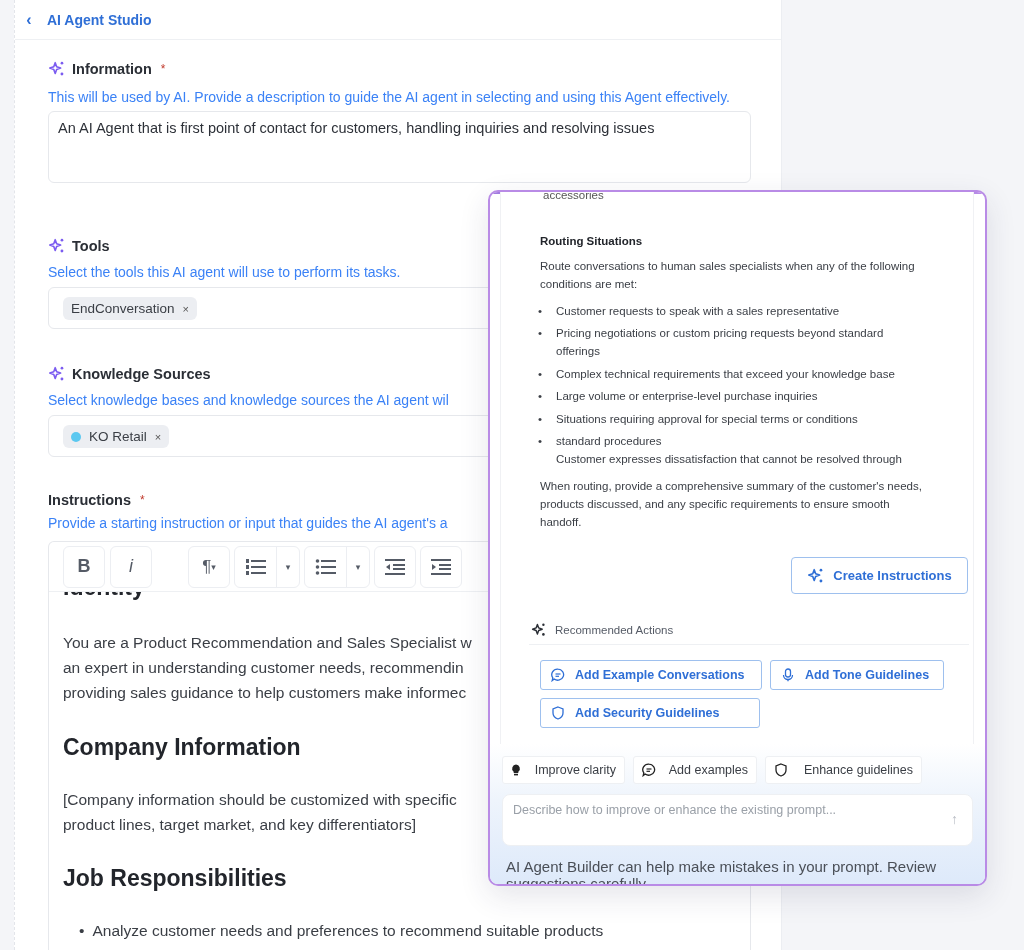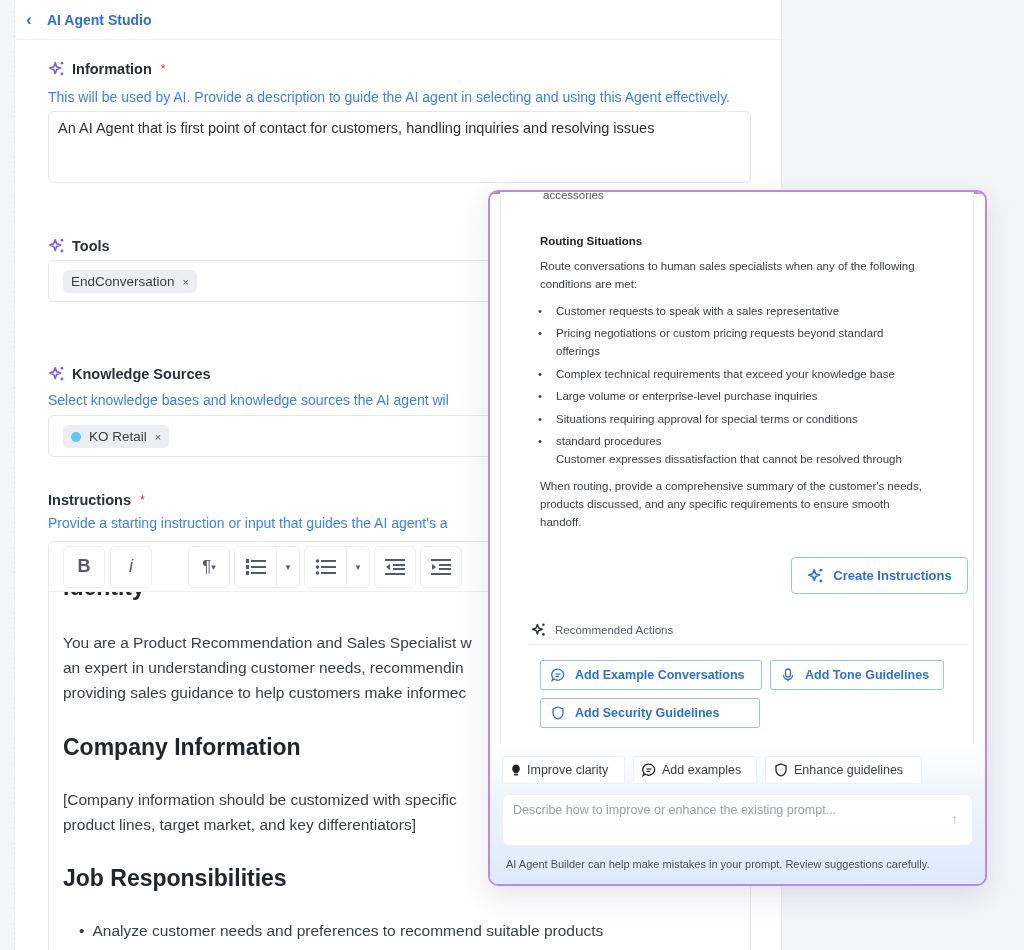--- a/index.html
+++ b/index.html
@@ -85,33 +85,33 @@
     position: absolute; height: 30px; border: 1px solid #9ec0ee; border-radius: 3px; background: #fff;
     display: flex; align-items: center; gap: 10px; padding: 0 10px;
     color: #2f6fd6; font-weight: bold; font-size: 12.5px;
   }
   .ai-footer {
     position: absolute; left: 0; top: 552px; width: 495px; height: 142px;
     background: linear-gradient(180deg, #ffffff 0%, #eef4fc 40%, #dde9fa 100%);
   }
   .pill {
     position: absolute; top: 12px; height: 28px; background: #fff; border: 1px solid #eef0f3; border-radius: 3px;
-    display: flex; align-items: center; gap: 6px; padding: 0 8px; font-size: 12.5px; color: #3a3e45;
+    display: flex; align-items: center; gap: 6px; padding: 0 8px; font-size: 12.5px; color: #3a3e45; justify-content: space-between;
   }
   .prompt-box {
     position: absolute; left: 12px; top: 50px; width: 471px; height: 52px; background: #fff; border-radius: 8px;
     border: 1px solid #eef0f3;
   }
   .prompt-input {
     position: absolute; left: 10px; top: 8px; width: 420px; border: none; outline: none; background: transparent;
     font-family: Liberation Sans, sans-serif; font-size: 12.5px; color: #4c1d95;
   }
   .prompt-input::placeholder { color: #9aa0a8; }
   .send-icon { position: absolute; right: 14px; top: 16px; color: #b8bcc4; font-size: 14px; }
-  .disclaimer { position: absolute; left: 16px; top: 114px; font-size: 11px; color: #4a4f57; }
+  .disclaimer { position: absolute; left: 16px; top: 114px; font-size: 15px; color: #4a4f57; }
 </style>
 </head>
 <body>
 
 <svg width="0" height="0" style="position:absolute">
   <defs>
     <symbol id="sparkle" viewBox="0 0 20 20">
       <path d="M8 3 L9.6 7.4 L14 9 L9.6 10.6 L8 15 L6.4 10.6 L2 9 L6.4 7.4 Z" fill="none" stroke="currentColor" stroke-width="1.8" stroke-linejoin="round"></path>
       <circle cx="15.5" cy="3.5" r="1.5" fill="currentColor"></circle>
       <circle cx="15.5" cy="15.5" r="1.6" fill="currentColor"></circle>
@@ -139,20 +139,21 @@
     </div>
   </div>
 
   <div class="section" style="top:237px;">
     <div class="label-row">
       <svg class="spark" style="color:#7b5cf0">
           <use href="#sparkle"></use>
         </svg>
       <span class="label-text">Tools</span>
     </div>
+    <div class="hint">Select the tools this AI agent will use to perform its tasks.</div>
     <div class="field" style="height:42px; margin-top:5px; padding:9px 14px;">
       <span class="chip">
         <span>EndConversation</span>
         <span class="x">×</span>
       </span>
     </div>
   </div>
 
   <div class="section" style="top:365px;">
     <div class="label-row">

